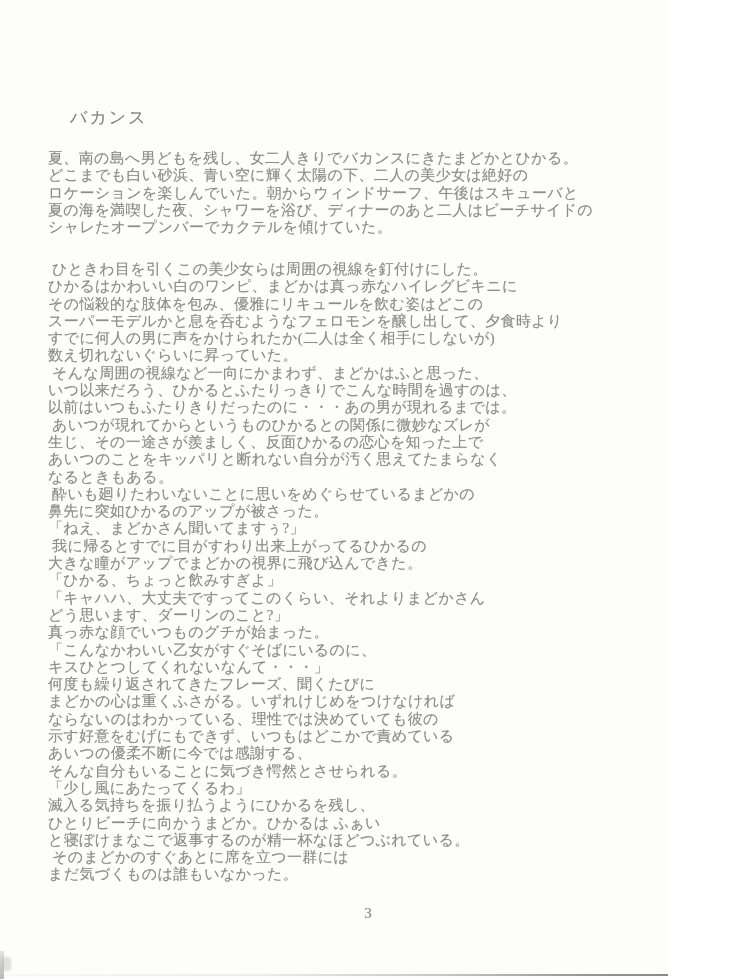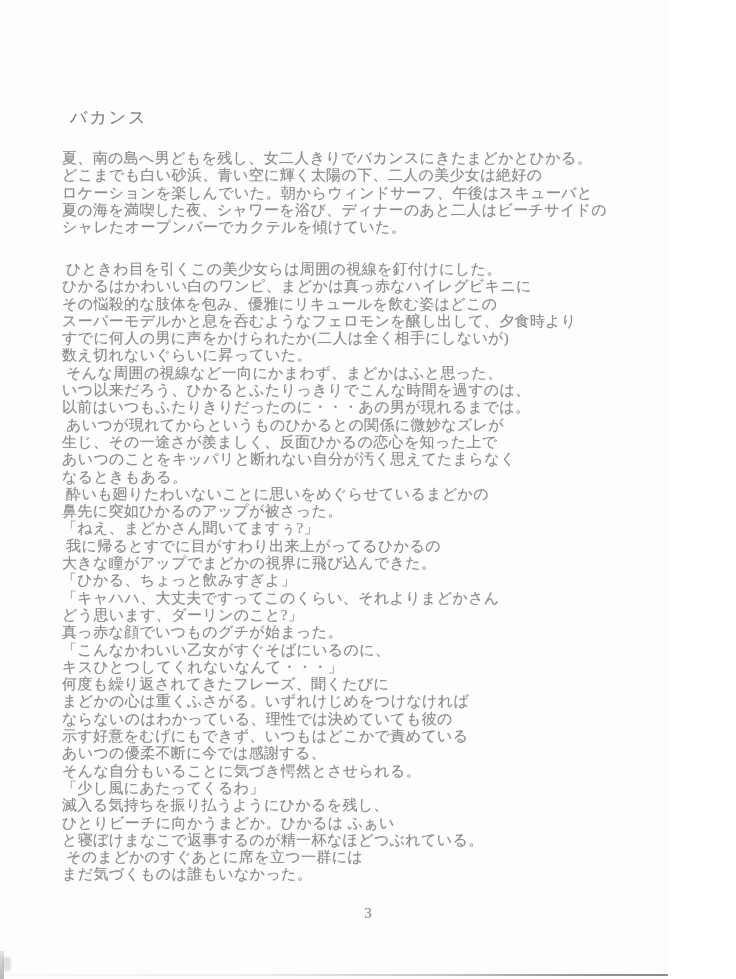--- a/index.html
+++ b/index.html
@@ -27,21 +27,21 @@
     top: 106px;
     left: 70px;
     font-size: 17px;
     font-weight: normal;
     letter-spacing: 2px;
     color: var(--title-color);
     text-shadow: 0 0 0.6px rgba(130,130,130,0.55);
   }
   .body-text {
     position: absolute;
-    left: 62px;
+    left: 48px;
     width: 640px;
     font-size: 15px;
     line-height: 17.3px;
     letter-spacing: 0.35px;
     color: var(--text-color);
     white-space: pre-wrap;
     text-shadow: 0 0 0.7px rgba(140,140,140,0.55);
   }
   .para1 { top: 150px; }
   .para2 { top: 261px; }

